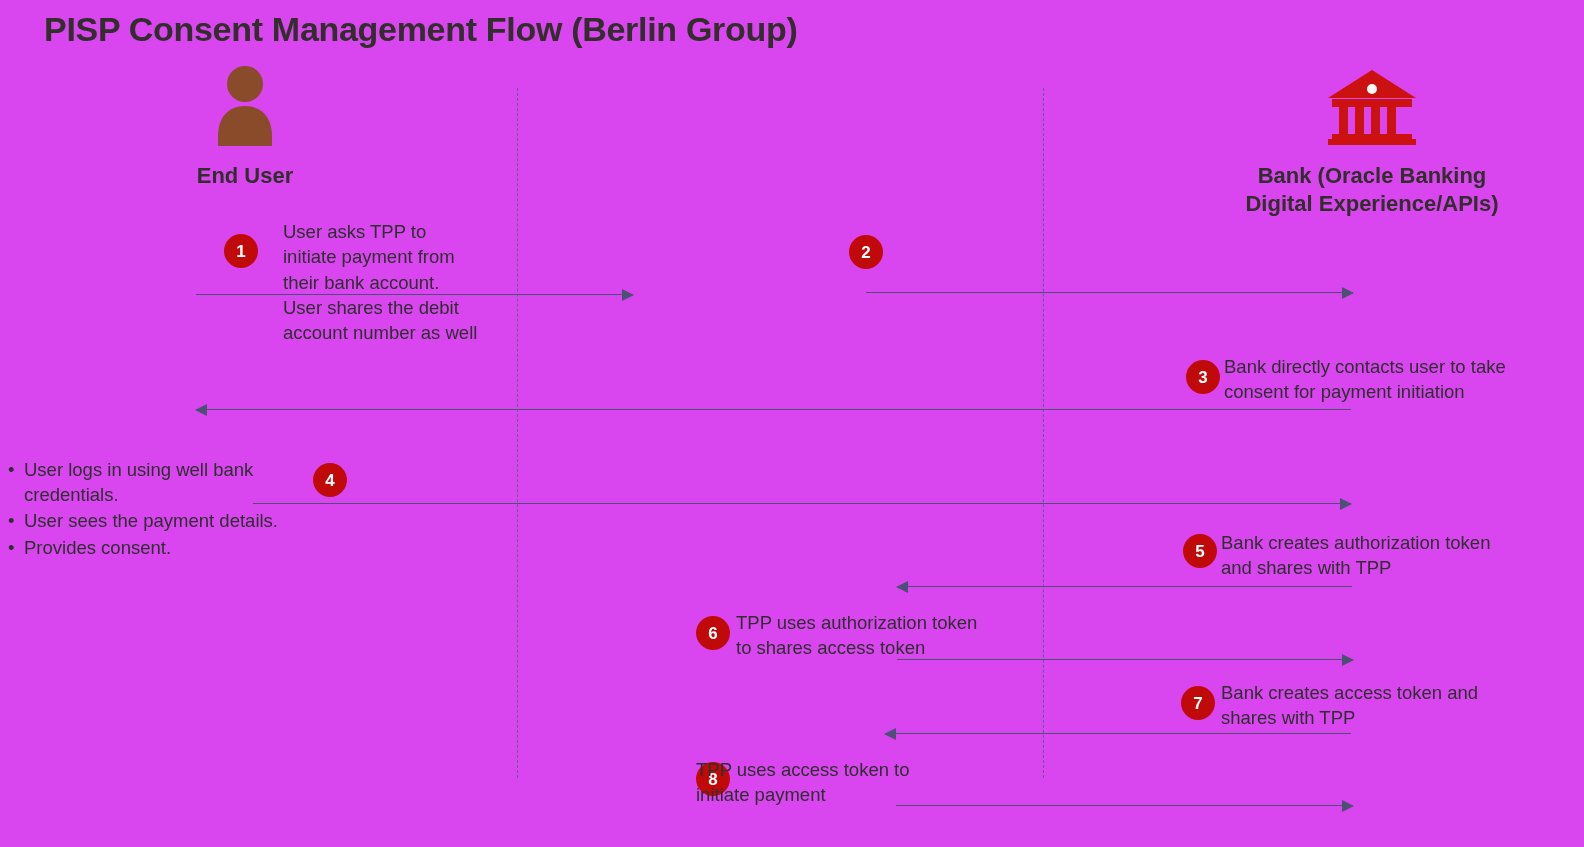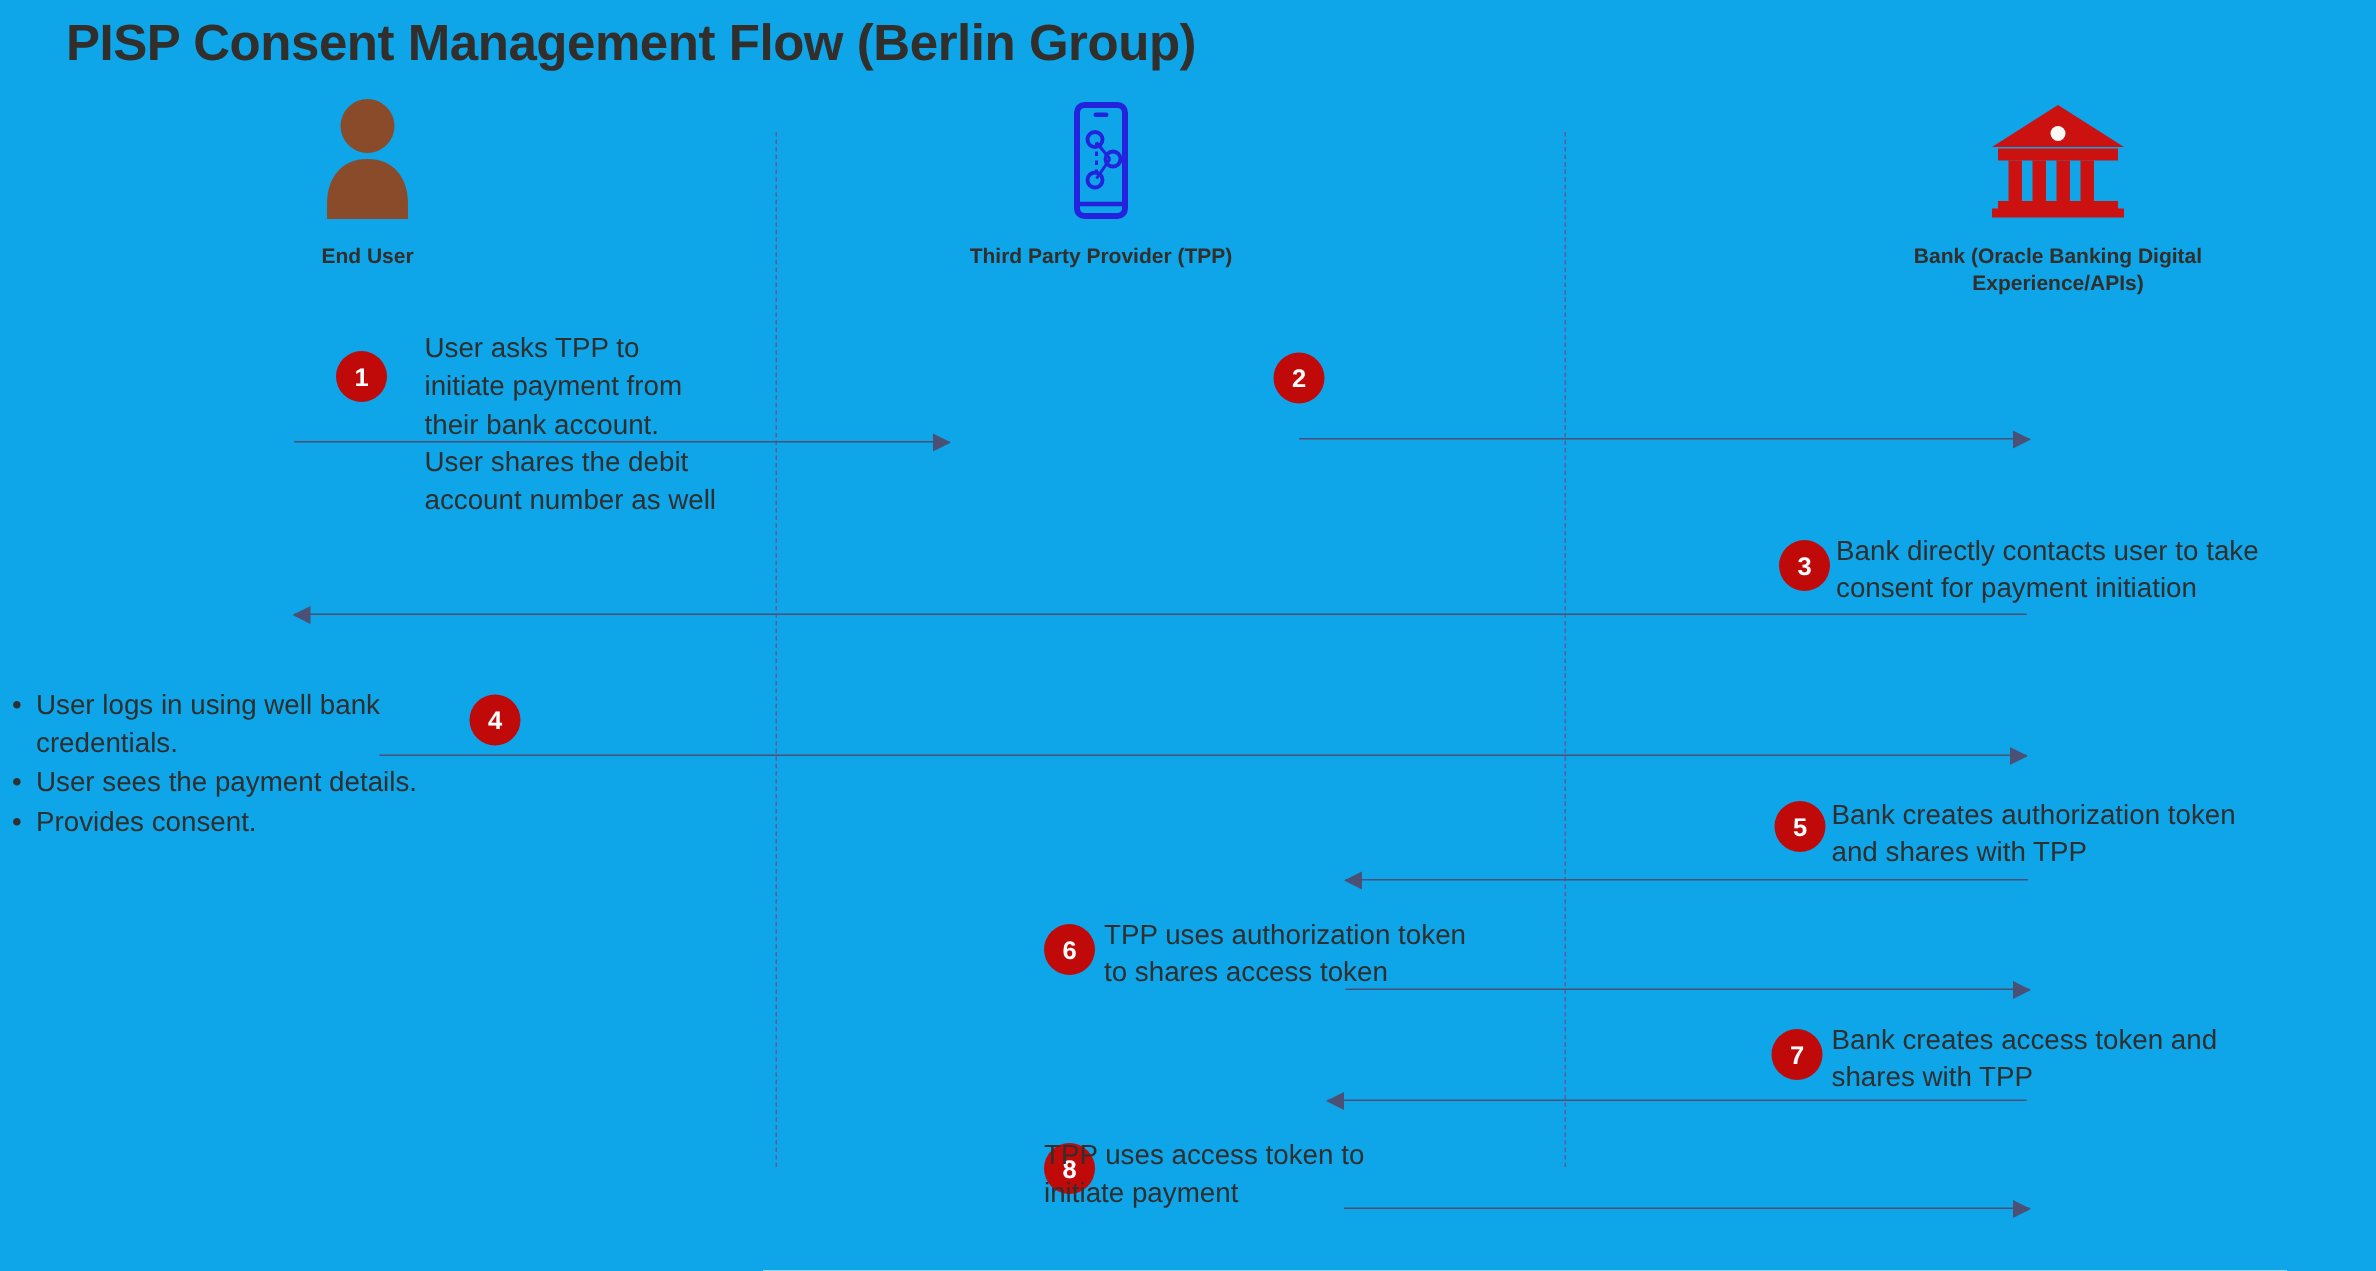--- a/index.html
+++ b/index.html
@@ -9,21 +9,21 @@
     background: #fbfaf8;
   }
   body {
     font-family: "Liberation Sans", sans-serif;
     color: #2b2b2b;
   }
   #canvas {
     position: relative;
     width: 1584px;
     height: 847px;
-    background: #0ea5e9;
+    background: #d946ef;
     overflow: hidden;
   }
 
   
   #title {
     position: absolute;
     left: 44px;
     top: 10px;
     font-size: 34px;
     font-weight: bold;
@@ -39,21 +39,21 @@
     width: 300px;
   }
   .actor-icon {
     height: 86px;
     display: flex;
     align-items: flex-end;
     justify-content: center;
   }
   .actor-label {
     margin-top: 14px;
-    font-size: 14px;
+    font-size: 22px;
     font-weight: bold;
     line-height: 1.25;
     color: #312e2b;
   }
 
   
   .lifeline {
     position: absolute;
     width: 0;
     border-left: 1.4px dashed #5b5f96;
@@ -148,37 +148,20 @@
   <div class="actor" style="left:95px; top:62px;">
     <div class="actor-icon">
       <svg width="66" height="82" viewBox="0 0 66 82" aria-hidden="true">
         <circle cx="33" cy="18" r="18" fill="#8a4b2a"></circle>
         <path d="M33 40 C16 40 6 52 6 70 L6 80 L60 80 L60 70 C60 52 50 40 33 40 Z" fill="#8a4b2a"></path>
       </svg>
     </div>
     <div class="actor-label">End User</div>
   </div>
 
-  <div class="actor" style="left:584px; top:62px;">
-    <div class="actor-icon">
-      <svg width="50" height="80" viewBox="0 0 50 80" aria-hidden="true">
-        <rect x="9" y="2" width="32" height="74" rx="5" ry="5" fill="none" stroke="#2323dd" stroke-width="4"></rect>
-        <rect x="20" y="7" width="10" height="3" rx="1.5" fill="#2323dd"></rect>
-        <line x1="9" y1="68" x2="41" y2="68" stroke="#2323dd" stroke-width="3"></line>
-        <line x1="22" y1="27" x2="31" y2="38" stroke="#2323dd" stroke-width="2"></line>
-        <line x1="22" y1="27" x2="22" y2="51" stroke="#2323dd" stroke-width="2" stroke-dasharray="3 3"></line>
-        <line x1="31" y1="38" x2="22" y2="51" stroke="#2323dd" stroke-width="2"></line>
-        <circle cx="21" cy="25" r="5" fill="none" stroke="#2323dd" stroke-width="2.6"></circle>
-        <circle cx="33" cy="38" r="5" fill="none" stroke="#2323dd" stroke-width="2.6"></circle>
-        <circle cx="21" cy="52" r="5" fill="none" stroke="#2323dd" stroke-width="2.6"></circle>
-      </svg>
-    </div>
-    <div class="actor-label">Third Party
-Provider (TPP)</div>
-  </div>
 
   <div class="actor" style="left:1222px; top:62px;">
     <div class="actor-icon">
       <svg width="92" height="80" viewBox="0 0 92 80" aria-hidden="true">
         <polygon points="46,2 90,30 2,30" fill="#cc1111"></polygon>
         <circle cx="46" cy="21" r="5" fill="#fbfaf8"></circle>
         <rect x="6" y="31" width="80" height="8" fill="#cc1111"></rect>
         <rect x="13" y="39" width="9" height="27" fill="#cc1111"></rect>
         <rect x="29" y="39" width="9" height="27" fill="#cc1111"></rect>
         <rect x="45" y="39" width="9" height="27" fill="#cc1111"></rect>

